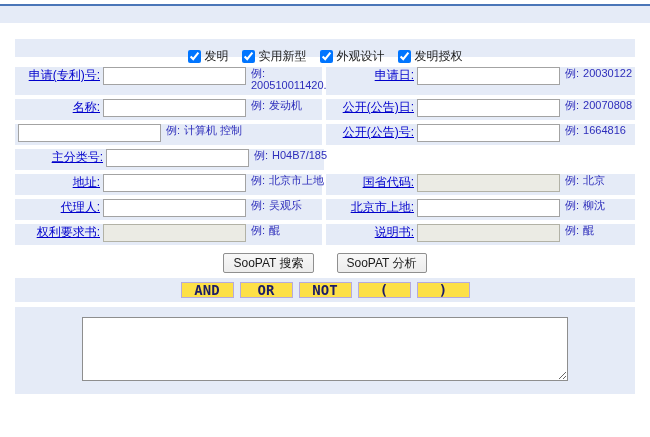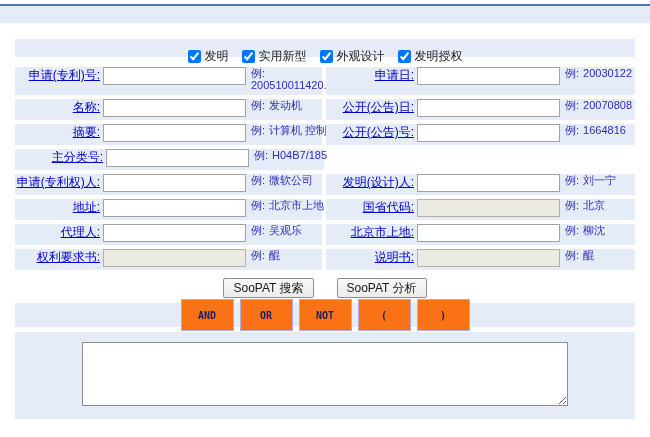--- a/index.html
+++ b/index.html
@@ -32,23 +32,23 @@
 
   .actions-row { background:#fff; display:flex; justify-content:center; gap:23px;
     margin:8px 0 5px; }
   .btn { height:20px; padding:1px 9px; font-size:12px; color:#1a1a1a;
     background:linear-gradient(#f8f8f8,#ececec); border:1px solid #8f8f8f;
     border-radius:2px; cursor:pointer; white-space:nowrap;
     font-family:"Liberation Sans","DejaVu Sans",sans-serif; }
 
   .operators-row { background:#e5ebf7; height:24px; display:flex; justify-content:center;
     align-items:center; gap:6px; margin-bottom:5px; }
-  .op-btn { width:53px; height:32px; display:flex; align-items:center; justify-content:center;
-    background:#f97316; border:1px solid #b5aade; color:#1c1c66;
-    font-family:"DejaVu Sans Mono",monospace; font-size:10px; font-weight:bold; cursor:pointer; }
+  .op-btn { width:53px; height:16px; display:flex; align-items:center; justify-content:center;
+    background:#fde047; border:1px solid #b5aade; color:#1c1c66;
+    font-family:"DejaVu Sans Mono",monospace; font-size:14px; font-weight:bold; cursor:pointer; }
 
   .panel { background:#e5ebf7; height:87px; padding-top:10px; }
   .panel textarea { display:block; margin:0 auto; width:486px; height:64px;
     border:1px solid #8e8e8e; background:#fff; resize:both;
     font-family:"Liberation Sans","DejaVu Sans",sans-serif; font-size:12px; }
 </style>
 </head>
 <body>
 
 <div class="top-line"></div>
@@ -105,21 +105,20 @@
       <div class="label-box"><a href="#" class="field-label">公开(公告)日:</a></div>
       <input class="field-input" style="">
       <div class="example">
         <span class="ex-p">例:</span><span class="ex-v">20070808</span>
       </div>
     </div>
   </div>
 
   <div class="field-row">
     <div class="cell left">
-      <div class="label-box"><a href="#" class="field-label">摘要:</a></div>
       <input class="field-input" style="">
       <div class="example">
         <span class="ex-p">例:</span><span class="ex-v">计算机 控制</span>
       </div>
     </div>
     <div class="cell right">
       <div class="label-box"><a href="#" class="field-label">公开(公告)号:</a></div>
       <input class="field-input" style="">
       <div class="example">
         <span class="ex-p">例:</span><span class="ex-v">1664816</span>
@@ -130,36 +129,20 @@
   <div class="field-row">
     <div class="cell right">
       <div class="label-box"><a href="#" class="field-label">主分类号:</a></div>
       <input class="field-input" style="">
       <div class="example">
         <span class="ex-p">例:</span><span class="ex-v">H04B7/185</span>
       </div>
     </div>
   </div>
 
-  <div class="field-row">
-    <div class="cell left">
-      <div class="label-box"><a href="#" class="field-label">申请(专利权)人:</a></div>
-      <input class="field-input" style="">
-      <div class="example">
-        <span class="ex-p">例:</span><span class="ex-v">微软公司</span>
-      </div>
-    </div>
-    <div class="cell right">
-      <div class="label-box"><a href="#" class="field-label">发明(设计)人:</a></div>
-      <input class="field-input" style="">
-      <div class="example">
-        <span class="ex-p">例:</span><span class="ex-v">刘一宁</span>
-      </div>
-    </div>
-  </div>
 
   <div class="field-row">
     <div class="cell left">
       <div class="label-box"><a href="#" class="field-label">地址:</a></div>
       <input class="field-input" style="">
       <div class="example">
         <span class="ex-p">例:</span><span class="ex-v">北京市上地</span>
       </div>
     </div>
     <div class="cell right">

